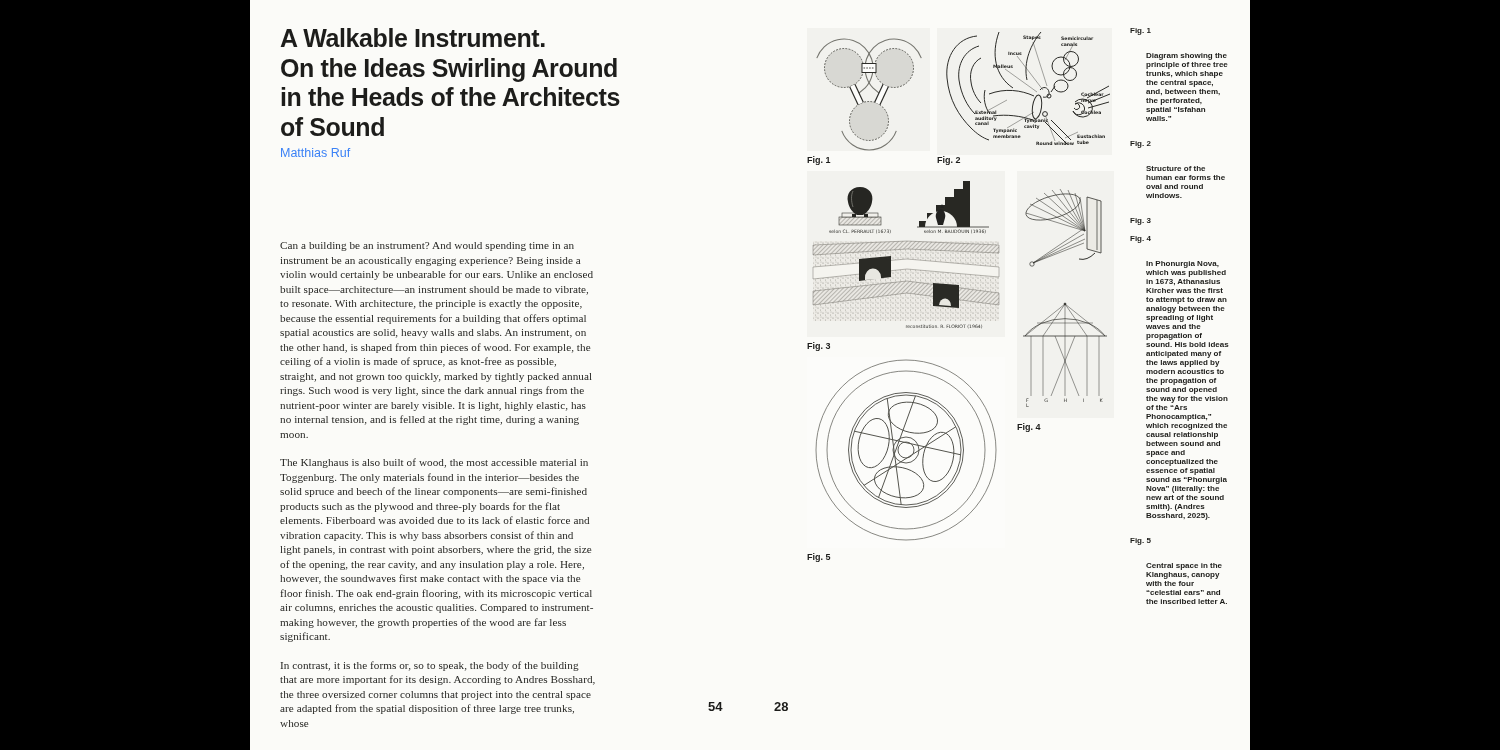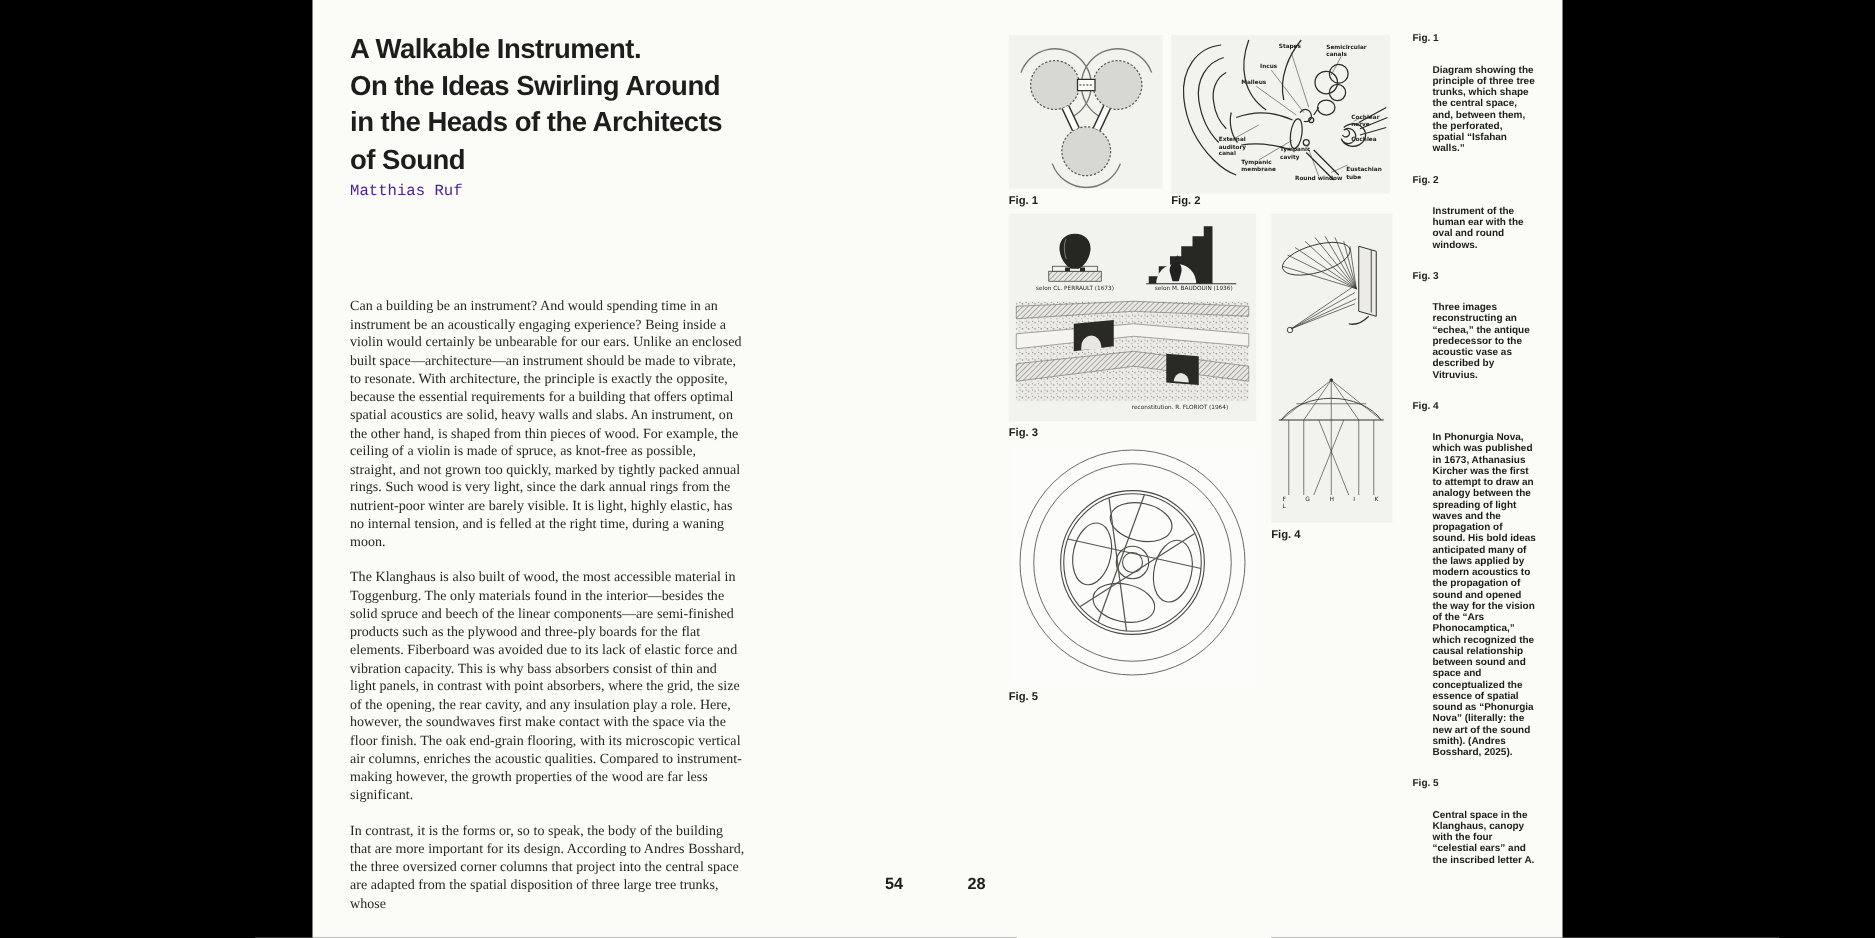--- a/index.html
+++ b/index.html
@@ -5,24 +5,24 @@
   html,body{margin:0;padding:0;}
   body{width:1500px;height:750px;position:relative;background:#000;overflow:hidden;
        font-family:"Liberation Sans",sans-serif;}
   .panel{position:absolute;top:0;height:750px;background:#000;}
   #panel-left{left:0;width:250px;}
   #panel-right{left:1250px;width:250px;}
   .spread{position:absolute;left:250px;top:0;width:1000px;height:750px;background:#fbfbf8;}
 
   
   .title{position:absolute;left:30px;top:24px;width:450px;
-         font-weight:bold;font-size:22px;line-height:29.5px;letter-spacing:-0.4px;
+         font-weight:bold;font-size:25px;line-height:29.5px;letter-spacing:-0.4px;
          color:#1d1d1b;white-space:pre-line;}
-  .author{position:absolute;left:30px;top:146px;font-size:12.5px;font-weight:bold;color:#4c1d95;
-          font-family:Liberation Mono, monospace;font-weight:normal;}
+  .author{position:absolute;left:30px;top:146px;font-size:12.5px;font-weight:bold;color:#3b82f6;
+          font-family:Liberation Sans, sans-serif;font-weight:normal;}
   .bodytext{position:absolute;left:30px;top:238px;width:316px;
             font-size:11.2px;line-height:14.5px;color:#262623;letter-spacing:0.05px;}
   .bodytext p{margin:0 0 14px 0;font-family:Liberation Serif, serif;}
   .pagenum{position:absolute;top:699px;font-weight:bold;font-size:13px;color:#1d1d1b;}
   #pn-left{left:458px;}
   #pn-right{left:524px;}
 
   
   .figbox{position:absolute;background:#f2f2ee;}
   #fig1-box{left:557px;top:28px;width:123px;height:123px;}
@@ -266,25 +266,24 @@
   </div>
   <div class="figlabel" id="fig5-lab">Fig. 5</div>
 
   <div class="captions">
     <div class="cap-block">
       <p class="cap-head">Fig. 1</p>
       <p class="cap-text">Diagram showing the principle of three tree trunks, which shape the central space, and, between them, the perforated, spatial “Isfahan walls.”</p>
     </div>
     <div class="cap-block">
       <p class="cap-head">Fig. 2</p>
-      <p class="cap-text">Instrument of the human ear with the oval and round windows.</p>
+      <p class="cap-text">Structure of the human ear forms the oval and round windows.</p>
     </div>
     <div class="cap-block">
       <p class="cap-head">Fig. 3</p>
-      <p class="cap-text">Three images reconstructing an “echea,” the antique predecessor to the acoustic vase as described by Vitruvius.</p>
     </div>
     <div class="cap-block">
       <p class="cap-head">Fig. 4</p>
       <p class="cap-text">In Phonurgia Nova, which was published in 1673, Athanasius Kircher was the first to attempt to draw an analogy between the spreading of light waves and the propagation of sound. His bold ideas anticipated many of the laws applied by modern acoustics to the propagation of sound and opened the way for the vision of the “Ars Phonocamptica,” which recognized the causal relationship between sound and space and conceptualized the essence of spatial sound as “Phonurgia Nova” (literally: the new art of the sound smith). (Andres Bosshard, 2025).</p>
     </div>
     <div class="cap-block">
       <p class="cap-head">Fig. 5</p>
       <p class="cap-text">Central space in the Klanghaus, canopy with the four “celestial ears” and the inscribed letter A.</p>
     </div>
   </div>

